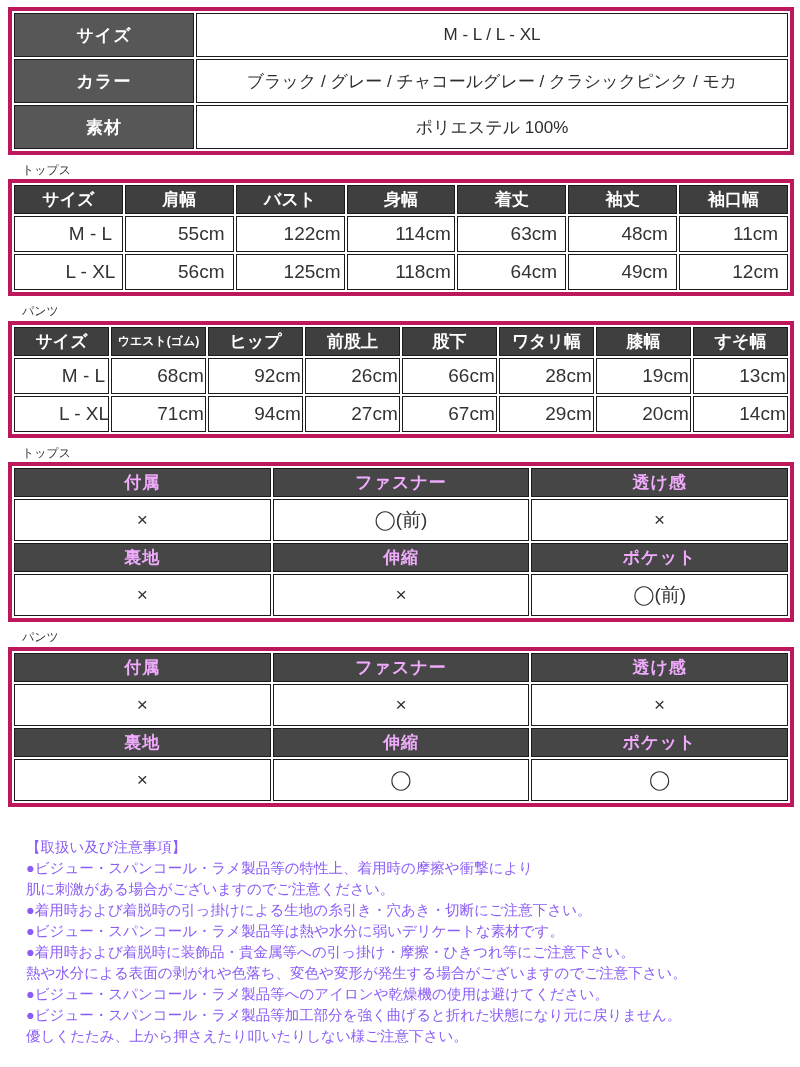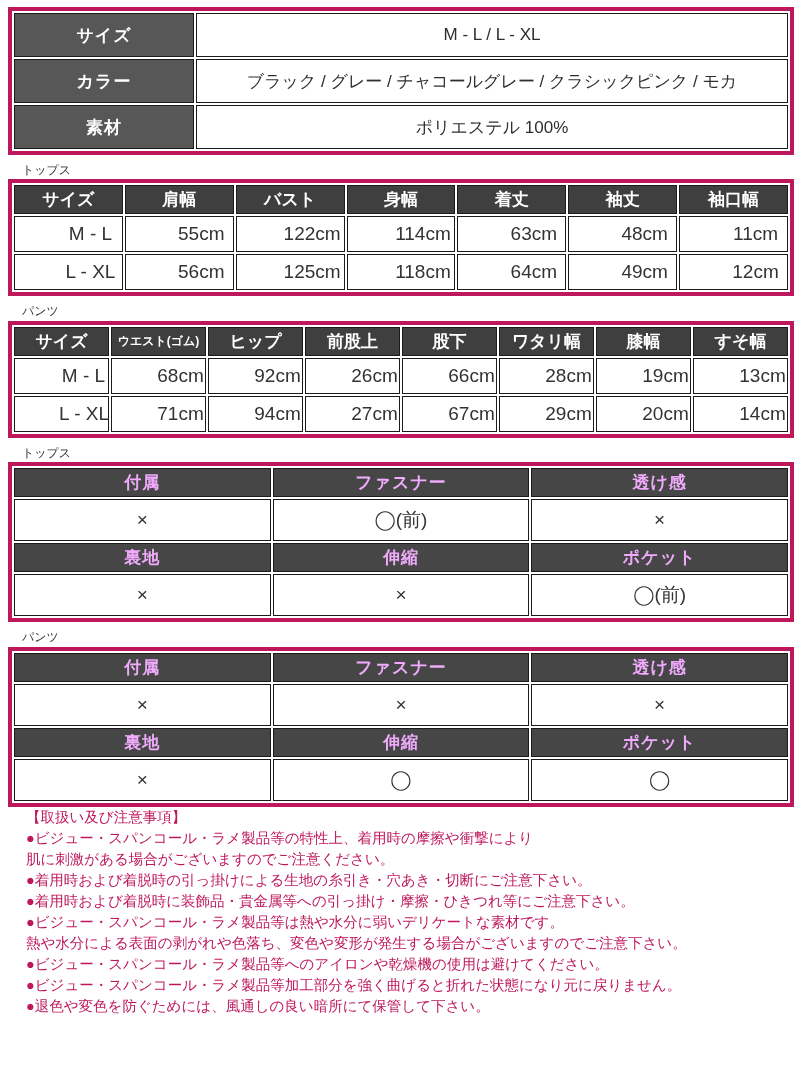--- a/index.html
+++ b/index.html
@@ -41,22 +41,22 @@
     font-size:17px;height:27px;letter-spacing:1px;
   }
   .detail-tbl td{font-size:19px;color:#333333;height:40px;}
 
   .section-label{
     font-size:12px;color:#333333;
     margin:8px 0 2px 14px;line-height:1.2;
   }
 
   .notes{
-    padding-left:18px;padding-right:10px;
-    font-size:14.5px;color:#be185d;line-height:1.45;
+    margin-top:30px;padding-left:18px;padding-right:10px;
+    font-size:14.5px;color:#8b5cf6;line-height:1.45;
   }
   .notes .line{min-height:21px;}
 </style>
 </head>
 <body>
 
 <div class="page">
 
   <table class="tbl summary">
     <tbody>
@@ -194,21 +194,21 @@
       <td>◯</td>
     </tr>
   </tbody>
     </table>
 
   <div class="notes">
     <div class="line">【取扱い及び注意事項】</div>
     <div class="line">●ビジュー・スパンコール・ラメ製品等の特性上、着用時の摩擦や衝撃により</div>
     <div class="line">肌に刺激がある場合がございますのでご注意ください。</div>
     <div class="line">●着用時および着脱時の引っ掛けによる生地の糸引き・穴あき・切断にご注意下さい。</div>
+    <div class="line">●ビジュー・スパンコール・ラメ製品等は熱や水分に弱いデリケートな素材です。</div>
     <div class="line">●着用時および着脱時に装飾品・貴金属等への引っ掛け・摩擦・ひきつれ等にご注意下さい。</div>
-    <div class="line">●ビジュー・スパンコール・ラメ製品等は熱や水分に弱いデリケートな素材です。</div>
     <div class="line">熱や水分による表面の剥がれや色落ち、変色や変形が発生する場合がございますのでご注意下さい。</div>
     <div class="line">●ビジュー・スパンコール・ラメ製品等へのアイロンや乾燥機の使用は避けてください。</div>
     <div class="line">●ビジュー・スパンコール・ラメ製品等加工部分を強く曲げると折れた状態になり元に戻りません。</div>
-    <div class="line">●退色や変色を防ぐためには、風通しの良い暗所にて保管して下さい。</div>
+    <div class="line">優しくたたみ、上から押さえたり叩いたりしない様ご注意下さい。</div>
   </div>
 
 </div>
 
 </body></html>

